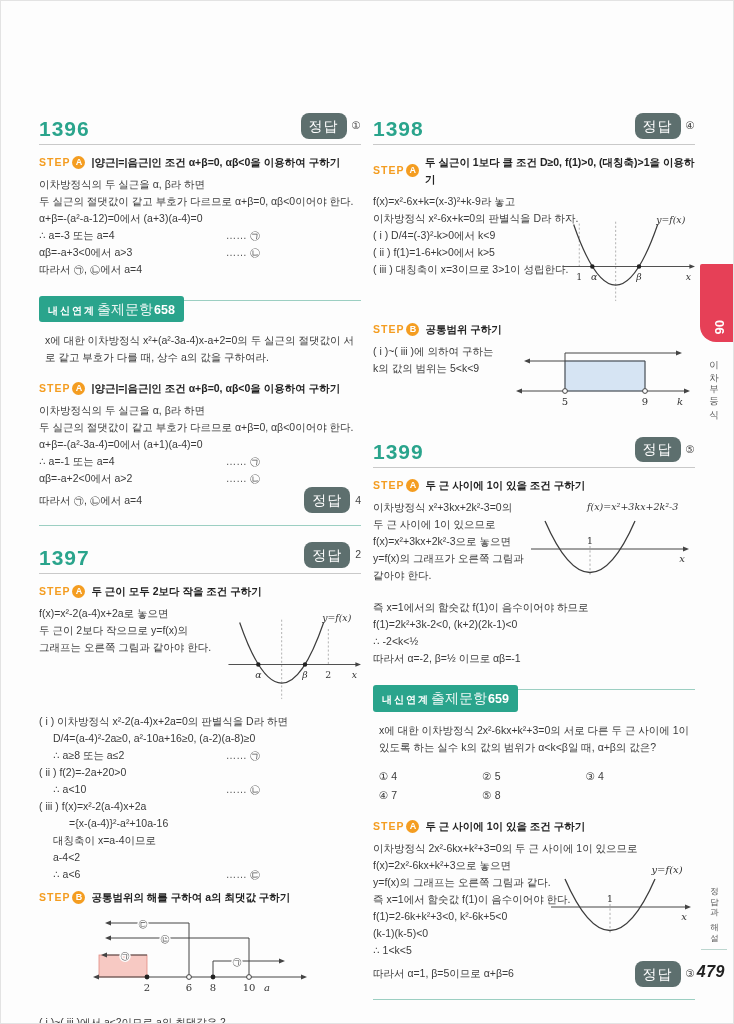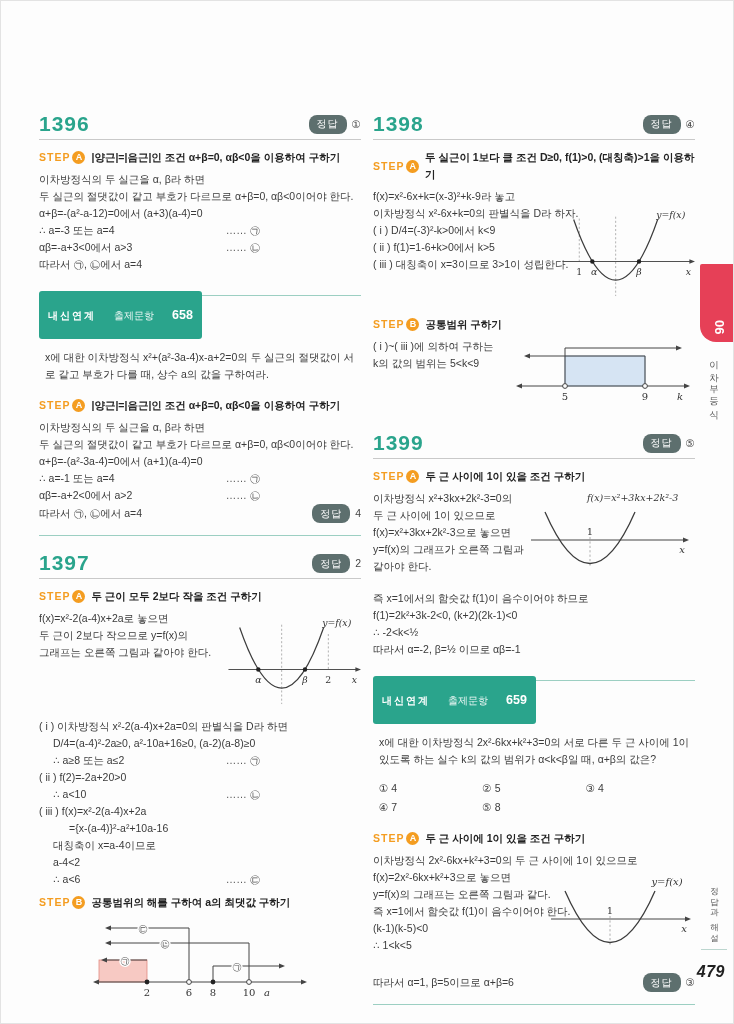--- a/index.html
+++ b/index.html
@@ -6,39 +6,39 @@
   .page{position:relative;width:734px;height:1024px;background:#fdfdfd;border:1px solid #e3e3e3;
         box-sizing:border-box;overflow:hidden;color:#3a3a3a;
         font-family:"Liberation Sans","DejaVu Sans",sans-serif;font-size:10.5px;line-height:1.62;}
   .col{position:absolute;top:64px;width:322px;margin-top:48px;}
   .col-left{left:38px;} .col-right{left:372px;}
   .prob{margin-bottom:18px;}
   .prob-head{display:flex;justify-content:space-between;align-items:flex-end;
              border-bottom:1.5px solid var(--rule);padding-bottom:5px;margin-bottom:9px;}
   .prob-no{font-size:21px;font-weight:bold;color:var(--teal);letter-spacing:1px;line-height:1;}
   .ansline{display:flex;align-items:center;gap:5px;}
-  .badge{background:var(--badge-bg);color:#fff;font-size:10px;padding:1.5px 8px;border-radius:8px;
+  .badge{background:var(--badge-bg);color:#fff;font-size:14px;padding:1.5px 8px;border-radius:8px;
          letter-spacing:1px;white-space:nowrap;}
   .ansval{font-size:10.5px;color:#444;}
   .step{display:flex;align-items:center;margin:6px 0 5px 0;}
   .step-word{color:var(--orange);font-weight:bold;font-size:10.5px;letter-spacing:1px;}
   .step-circ{display:inline-block;width:13px;height:13px;border-radius:50%;background:var(--orange);
              color:#fff;font-size:9px;font-weight:bold;line-height:13px;text-align:center;margin:0 6px 0 2px;}
   .step-title{font-weight:bold;color:#222;}
   .line{position:relative;}
   .line .ref{position:absolute;left:58%;color:#555;}
   .ind{padding-left:14px;} .ind2{padding-left:30px;}
   .rel{position:relative;}
   .fig{position:absolute;right:0;top:0;}
   .kbox{border-bottom:1px solid var(--teal-light);padding-bottom:12px;margin-bottom:16px;}
   .kbox-top{display:flex;align-items:flex-start;margin-bottom:8px;}
-  .kbox-pill{background:var(--teal);color:#fff;border-radius:3px;padding:14px 9px;display:flex;
-             align-items:baseline;gap:18px;white-space:nowrap;}
+  .kbox-pill{background:var(--teal);color:#fff;border-radius:3px;padding:2px 9px;display:flex;
+             align-items:baseline;gap:1px;white-space:nowrap;}
   .kbox-l1{font-weight:bold;font-size:10px;letter-spacing:2px;}
-  .kbox-l2{font-size:10px;opacity:.9;}
+  .kbox-l2{font-size:14px;opacity:.9;}
   .kbox-no{font-weight:bold;font-size:12.5px;}
   .kbox-line{flex:1;height:1px;background:var(--teal-light);margin-top:4px;}
   .kq{padding:2px 4px 8px 6px;}
   .choices{display:grid;grid-template-columns:1fr 1fr 1fr;row-gap:2px;padding:4px 6px 8px 6px;}
   .final-row{display:flex;justify-content:space-between;align-items:center;}
   .figcenter{text-align:center;margin:4px 0;}
   svg .ax{stroke:#444;stroke-width:1;fill:none;}
   svg .curve{stroke:#3c3c3c;stroke-width:1.3;fill:none;}
   svg .dash{stroke:#999;stroke-width:0.8;stroke-dasharray:2.2,2.2;fill:none;}
   svg .ah{fill:#444;stroke:none;}
@@ -321,20 +321,21 @@
       <div class="step">
         <span class="step-word">STEP</span>
         <span class="step-circ">A</span>
         <span class="step-title">두 근 사이에 1이 있을 조건 구하기</span>
       </div>
       <div class="line"><span>이차방정식 2x²-6kx+k²+3=0의 두 근 사이에 1이 있으므로</span></div>
       <div class="rel" style="min-height:104px;">
         <div class="line"><span>f(x)=2x²-6kx+k²+3으로 놓으면</span></div>
         <div class="line"><span>y=f(x)의 그래프는 오른쪽 그림과 같다.</span></div>
         <div class="line"><span>즉 x=1에서 함숫값 f(1)이 음수이어야 한다.</span></div>
+        <div class="line"><span>f(1)=2-6k+k²+3&lt;0, k²-6k+5&lt;0</span></div>
         <div class="line"><span>(k-1)(k-5)&lt;0</span></div>
         <div class="line"><span>∴ 1&lt;k&lt;5</span></div>
         <svg class="fig" width="150" height="95" viewBox="0 0 150 95">
           <line class="dash" x1="65" y1="47" x2="65" y2="76"></line>
           <line class="ax" x1="6" y1="50" x2="142" y2="50"></line>
           <path class="ah" d="M146,50 l-6,-2.5 l0,5 z"></path>
           <path class="curve" d="M20,22 Q65,125 110,22"></path>
           <text class="n" x="65" y="45" text-anchor="middle">1</text>
           <text class="m" x="139" y="63" text-anchor="middle">x</text>
           <text class="m" x="122" y="16" text-anchor="middle">y=f(x)</text>

